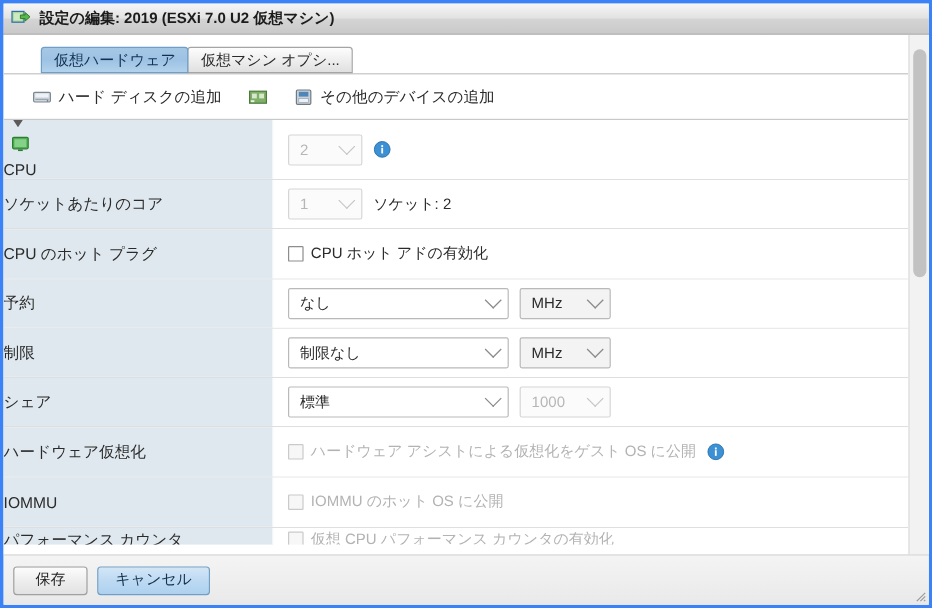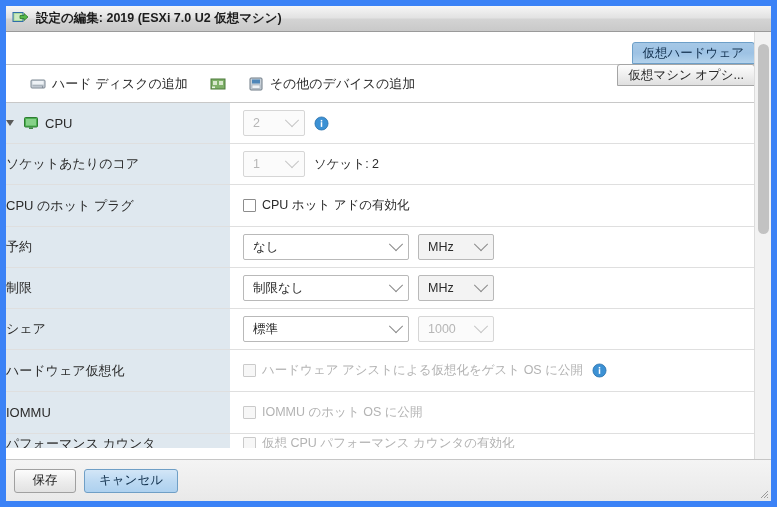--- a/index.html
+++ b/index.html
@@ -5,42 +5,42 @@
   html,body{margin:0;padding:0;}
   body{
     width:777px;height:507px;overflow:hidden;
     font-family:"Liberation Sans","DejaVu Sans",sans-serif;
     font-size:13px;color:#2b2b2b;background:#f2f2f2;
   }
   .window{
     width:777px;height:507px;position:relative;
     display:flex;flex-direction:column;
     background:#f0f0f0;
-    border:6px solid #3b82f6;box-sizing:border-box;
+    border:3px solid #3b82f6;box-sizing:border-box;
   }
   
   .titlebar{
     height:26px;flex:0 0 26px;display:flex;align-items:center;
     background:linear-gradient(to bottom,#f6f6f6 0%,#e2e2e2 48%,#d4d4d4 52%,#c9c9c9 100%);
     border-bottom:1px solid #9a9a9a;
     padding:0 6px;box-sizing:border-box;
   }
   .title-icon{width:18px;height:18px;flex:0 0 18px;margin-right:6px;display:block;}
   .title-text{font-size:12.5px;font-weight:bold;color:#1c1c1c;letter-spacing:0;}
   
   .dialog-body{
     flex:1 1 auto;position:relative;background:#ffffff;
     border-bottom:1px solid #c6c6c6;overflow:hidden;
   }
   .content-pane{
     position:absolute;left:0;top:0;right:17px;bottom:0;
     background:#ffffff;overflow:hidden;
   }
   
-  .tabs{display:flex;align-items:flex-end;padding:10px 0 0 31px;height:32px;box-sizing:border-box;flex-direction:column;}
+  .tabs{display:flex;align-items:flex-end;padding:10px 0 0 31px;height:32px;box-sizing:border-box;}
   .tab{
     height:22px;line-height:21px;padding:0 10px;font-size:12.5px;
     border:1px solid #a5a5a5;border-radius:3px 3px 0 0;
     background:linear-gradient(to bottom,#fdfdfd 0%,#ededed 55%,#e0e0e0 100%);
     color:#2b2b2b;margin-right:-1px;cursor:default;white-space:nowrap;
     box-sizing:border-box;
   }
   .tab.active{
     background:linear-gradient(to bottom,#a6c8e6 0%,#9dc2e4 50%,#b3d2ec 100%);
     border-color:#6d9fc8;color:#13314f;position:relative;z-index:2;
@@ -54,21 +54,21 @@
   
   .settings{border-top:1px solid #c8c8c8;}
   .row{display:flex;border-bottom:1px solid #dfdfdf;min-height:41px;box-sizing:border-box;}
   .row.tall{min-height:42px;}
   .cell-label{
     flex:0 0 225px;background:#dfe8ef;display:flex;align-items:center;
     padding:0 10px 0 0;box-sizing:border-box;font-size:13px;color:#2b2b2b;
     border-right:1px solid #ffffff;
   }
   .cell-label .txt{}
-  .cell-label.header .txt{padding-left:0;display:flex;align-items:center;gap:6px;}
+  .cell-label.header .txt{padding-left:0;display:flex;align-items:center;gap:6px;flex-direction:column;}
   .cell-value{
     flex:1 1 auto;display:flex;align-items:center;gap:9px;
     padding:0 12px 0 12px;box-sizing:border-box;background:#ffffff;
   }
   .row.header-row .cell-label{background:#dfe8ef;}
   .caret{
     width:0;height:0;border-left:4.5px solid transparent;border-right:4.5px solid transparent;
     border-top:6px solid #5b5b5b;margin-right:3px;
   }
   
@@ -77,21 +77,21 @@
     display:flex;align-items:center;justify-content:space-between;
     padding:0 7px 0 9px;box-sizing:border-box;font-size:12.5px;color:#2b2b2b;
     cursor:default;
   }
   .sel .chev{
     width:9px;height:9px;flex:0 0 9px;margin-left:8px;
     border-right:1.6px solid #8a8a8a;border-bottom:1.6px solid #8a8a8a;
     transform:rotate(45deg) translate(-2px,-2px);
   }
   .sel.narrow{width:62px;}
-  .sel.w-wide{width:166px;}
+  .sel.w-wide{width:184px;}
   .sel.w-xwide{width:76px;}
   .sel.disabled{background:#fbfbfb;color:#b6b6b6;border-color:#d6d6d6;}
   .sel.disabled .chev{border-color:#c6c6c6;}
   .sel.grey{background:#f3f3f3;}
   .side-note{font-size:12.5px;color:#2b2b2b;}
   
   .cb-wrap{display:flex;align-items:center;gap:6px;cursor:default;}
   .cb{
     width:13px;height:13px;flex:0 0 13px;border:1px solid #8d8d8d;
     background:#ffffff;border-radius:1px;box-sizing:border-box;

